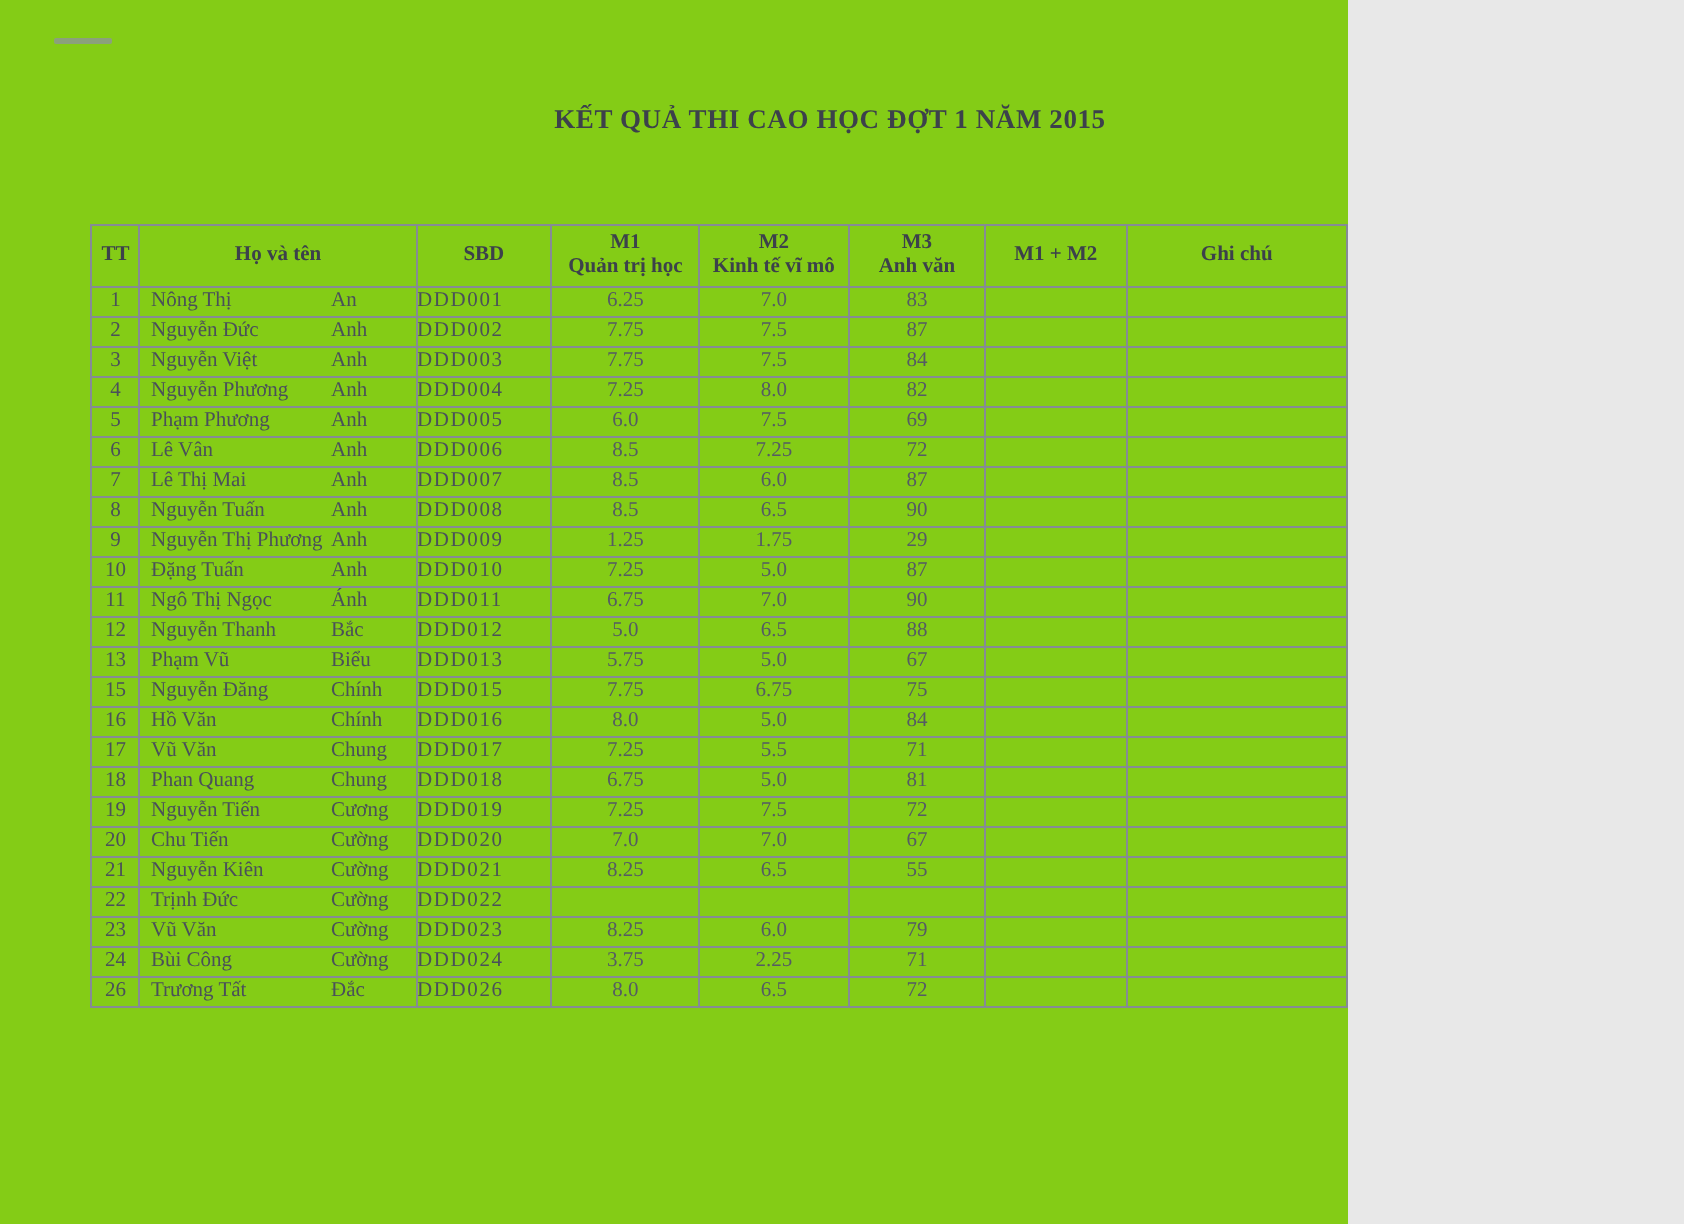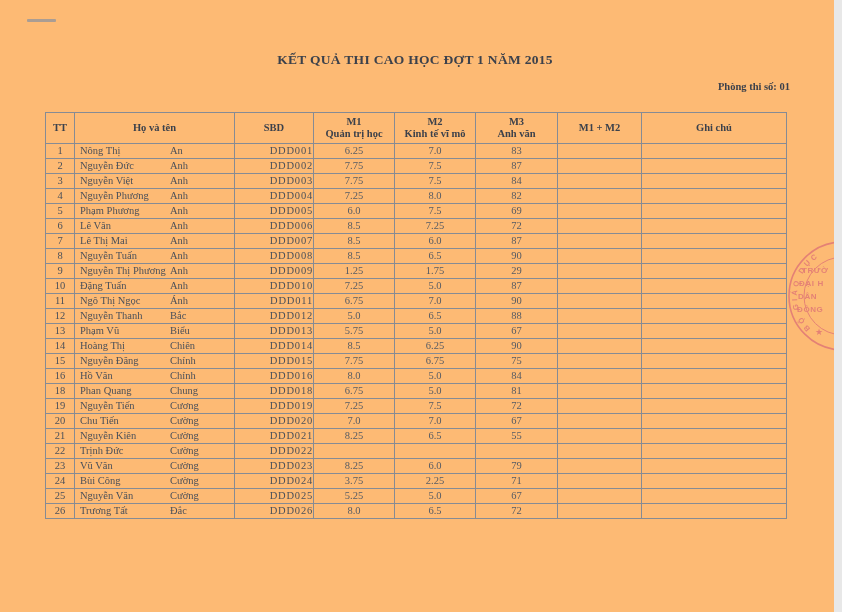--- a/index.html
+++ b/index.html
@@ -1,19 +1,19 @@
 <!DOCTYPE html>
 <html><head>
 <meta charset="utf-8">
 <style>
   html,body{margin:0;padding:0;background:#e8e8e8;}
   .page{
     position:relative;
-    width:834px;height:612px;
-    background:#fdba74;
+    width:674px;height:612px;
+    background:#84cc16;
     overflow:hidden;
     font-family:"Liberation Serif", serif;
   }
   .scan-artifact{
     position:absolute;left:27px;top:19px;width:29px;height:3px;
     background:#8d939e;opacity:.75;border-radius:1px;
   }
   .title{
     position:absolute;top:52px;left:0;width:830px;margin:0;
     text-align:center;font-size:13.5px;font-weight:bold;
@@ -38,21 +38,21 @@
     height:30px;vertical-align:middle;text-align:center;
     font-size:10.5px;font-weight:bold;color:#3c414b;line-height:12.5px;
   }
   .results tbody td{
     height:14px;font-size:10.5px;color:#4a505a;line-height:14px;
   }
   .c-tt{text-align:center;}
   .c-name{position:relative;padding-left:5px !important;text-align:left;}
   .c-name .family{display:inline-block;text-align:right;}
   .c-name .given{position:absolute;left:95px;top:0;text-align:center;}
-  .c-sbd{text-align:right;letter-spacing:.8px;}
+  .c-sbd{text-align:left;letter-spacing:.8px;}
   .c-score{text-align:center;color:#555b64 !important;}
   .c-note{text-align:center;}
   .stamp{position:absolute;left:785px;top:240px;opacity:.88;}
   .stamp-ring{fill:none;stroke:#e17a76;}
   .stamp-arc-text{
     font-family:"Liberation Sans",sans-serif;font-size:7.5px;font-weight:bold;
     fill:#e17a76;letter-spacing:3px;
   }
   .stamp-line{
     font-family:"Liberation Sans",sans-serif;font-size:8px;font-weight:bold;
@@ -227,50 +227,50 @@
           <td class="c-tt">13</td>
           <td class="c-name"><span class="family">Phạm Vũ</span><span class="given">Biểu</span></td>
           <td class="c-sbd">DDD013</td>
           <td class="c-score">5.75</td>
           <td class="c-score">5.0</td>
           <td class="c-score">67</td>
           <td class="c-score"></td>
           <td class="c-note"></td>
         </tr>
         <tr>
-          <td class="c-tt">14</td>
-          <td class="c-name"><span class="family">Hoàng Thị</span><span class="given">Chiên</span></td>
-          <td class="c-sbd">DDD014</td>
-          <td class="c-score">8.5</td>
-          <td class="c-score">6.25</td>
-          <td class="c-score">90</td>
-          <td class="c-score"></td>
-          <td class="c-note"></td>
-        </tr>
-        <tr>
           <td class="c-tt">15</td>
           <td class="c-name"><span class="family">Nguyễn Đăng</span><span class="given">Chính</span></td>
           <td class="c-sbd">DDD015</td>
           <td class="c-score">7.75</td>
           <td class="c-score">6.75</td>
           <td class="c-score">75</td>
           <td class="c-score"></td>
           <td class="c-note"></td>
         </tr>
         <tr>
           <td class="c-tt">16</td>
           <td class="c-name"><span class="family">Hồ Văn</span><span class="given">Chính</span></td>
           <td class="c-sbd">DDD016</td>
           <td class="c-score">8.0</td>
           <td class="c-score">5.0</td>
           <td class="c-score">84</td>
           <td class="c-score"></td>
           <td class="c-note"></td>
         </tr>
         <tr>
+          <td class="c-tt">17</td>
+          <td class="c-name"><span class="family">Vũ Văn</span><span class="given">Chung</span></td>
+          <td class="c-sbd">DDD017</td>
+          <td class="c-score">7.25</td>
+          <td class="c-score">5.5</td>
+          <td class="c-score">71</td>
+          <td class="c-score"></td>
+          <td class="c-note"></td>
+        </tr>
+        <tr>
           <td class="c-tt">18</td>
           <td class="c-name"><span class="family">Phan Quang</span><span class="given">Chung</span></td>
           <td class="c-sbd">DDD018</td>
           <td class="c-score">6.75</td>
           <td class="c-score">5.0</td>
           <td class="c-score">81</td>
           <td class="c-score"></td>
           <td class="c-note"></td>
         </tr>
         <tr>
@@ -323,30 +323,20 @@
           <td class="c-score"></td>
           <td class="c-note"></td>
         </tr>
         <tr>
           <td class="c-tt">24</td>
           <td class="c-name"><span class="family">Bùi Công</span><span class="given">Cường</span></td>
           <td class="c-sbd">DDD024</td>
           <td class="c-score">3.75</td>
           <td class="c-score">2.25</td>
           <td class="c-score">71</td>
-          <td class="c-score"></td>
-          <td class="c-note"></td>
-        </tr>
-        <tr>
-          <td class="c-tt">25</td>
-          <td class="c-name"><span class="family">Nguyễn Văn</span><span class="given">Cường</span></td>
-          <td class="c-sbd">DDD025</td>
-          <td class="c-score">5.25</td>
-          <td class="c-score">5.0</td>
-          <td class="c-score">67</td>
           <td class="c-score"></td>
           <td class="c-note"></td>
         </tr>
         <tr>
           <td class="c-tt">26</td>
           <td class="c-name"><span class="family">Trương Tất</span><span class="given">Đắc</span></td>
           <td class="c-sbd">DDD026</td>
           <td class="c-score">8.0</td>
           <td class="c-score">6.5</td>
           <td class="c-score">72</td>

